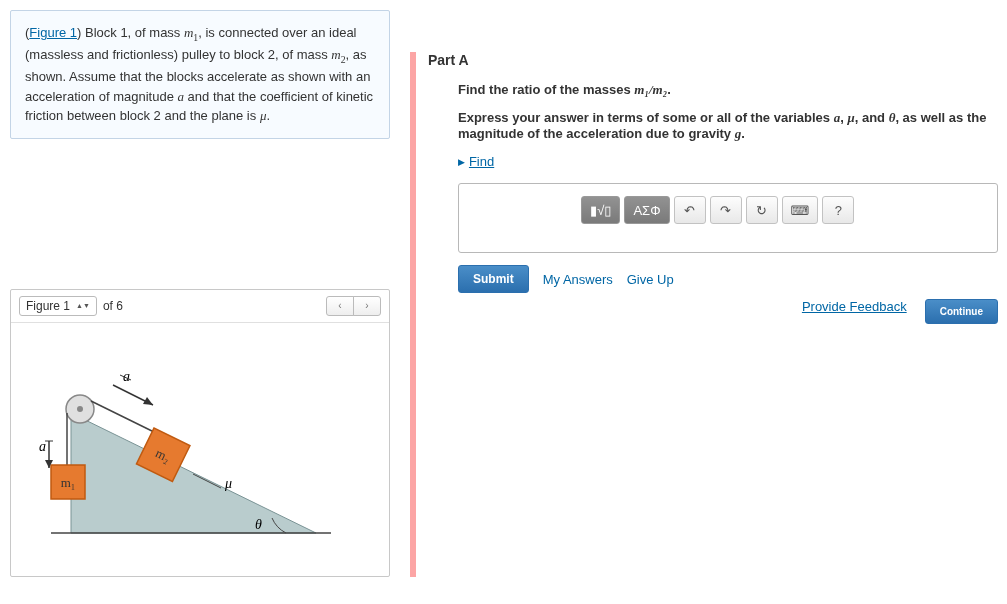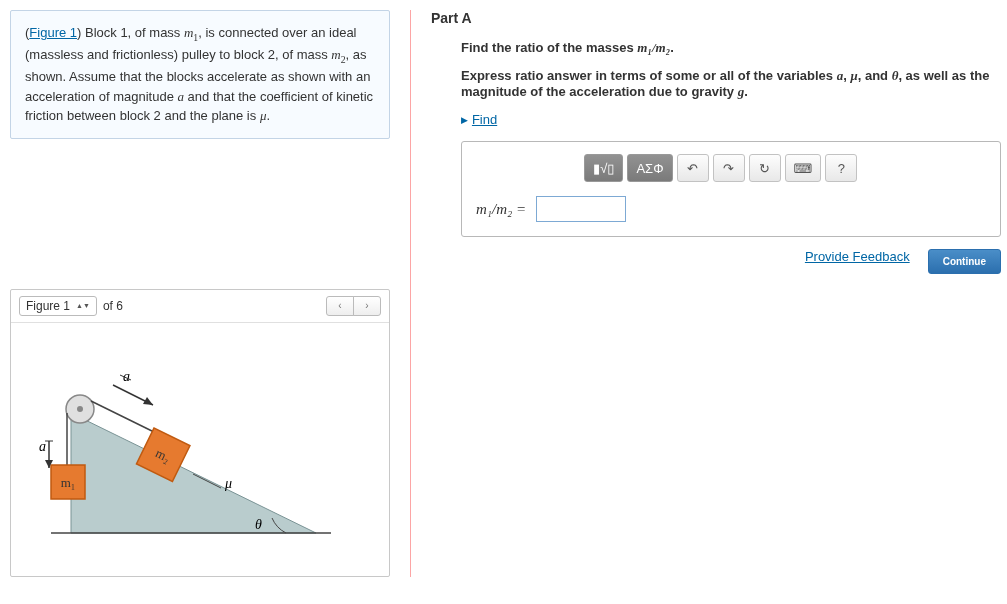--- a/index.html
+++ b/index.html
@@ -1,19 +1,19 @@
 <!DOCTYPE html>
 <html><head>
   <meta charset="utf-8">
   <style>
     * { box-sizing: border-box; margin: 0; padding: 0; }
     body { font-family: Arial, Helvetica, sans-serif; font-size: 13px; color: #333; background: #fff; padding: 10px; }
     .container { display: flex; gap: 20px; }
     .left-col { width: 380px; flex-shrink: 0; }
-    .right-col { flex: 1; padding-left: 20px; border-left: 1px solid #fca5a5; }
+    .right-col { flex: 1; padding-left: 12px; border-left: 6px solid #fca5a5; margin-top: 42px; }
 
     .problem-box {
       border: 1px solid #c3d4e6;
       background: #f7fbff;
       padding: 12px 14px;
       border-radius: 2px;
       line-height: 1.5;
       margin-bottom: 150px;
     }
     .problem-box a { color: #0066a5; text-decoration: underline; cursor: pointer; }
@@ -130,43 +130,44 @@
     </div>
   </div>
 
   <div class="right-col">
     <div class="part-label">Part A</div>
     <div class="part-body">
       <div class="instruction">
         <span>Find the ratio of the masses </span><span class="var">m₁/m₂</span><span>.</span>
       </div>
       <div class="emphasis">
-        <span>Express ratio answer in terms of some or all of the variables </span><span class="var">a</span><span>, </span><span class="var">μ</span><span>, and </span><span class="var">θ</span><span>, as well as the magnitude of the acceleration due to gravity </span><span class="var">g</span><span>.</span>
+        <span>Express your answer in terms of some or all of the variables </span><span class="var">a</span><span>, </span><span class="var">μ</span><span>, and </span><span class="var">θ</span><span>, as well as the magnitude of the acceleration due to gravity </span><span class="var">g</span><span>.</span>
       </div>
       <div class="hints-link">
         <span class="tri">▶</span>
         <span style="text-decoration:underline;">Find</span>
       </div>
 
       <div class="answer-box">
         <div class="toolbar">
           <button class="tool-btn">▮√▯</button>
           <button class="tool-btn">ΑΣΦ</button>
           <button class="tool-btn light">↶</button>
           <button class="tool-btn light">↷</button>
           <button class="tool-btn light">↻</button>
           <button class="tool-btn light">⌨</button>
           <button class="tool-btn light">?</button>
         </div>
-        <div class="answer-row">
-          <span class="answer-label">m₁/m₂ =</span>
-          <input class="answer-input" type="text" style="">
-        </div>
       </div>
 
+      <div class="btn-row">
+        <button class="submit-btn">Submit</button>
+        <span class="action-link">My Answers</span>
+        <span class="action-link">Give Up</span>
+      </div>
 
     </div>
 
     <div class="footer-row">
       <span class="provide-link">Provide Feedback</span>
       <button class="continue-btn">Continue</button>
     </div>
   </div>
 </div>
 

